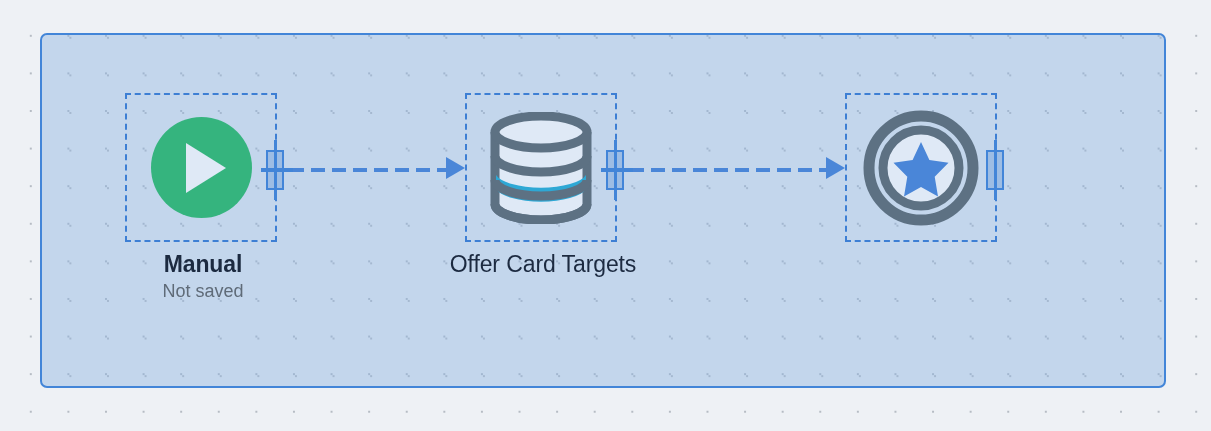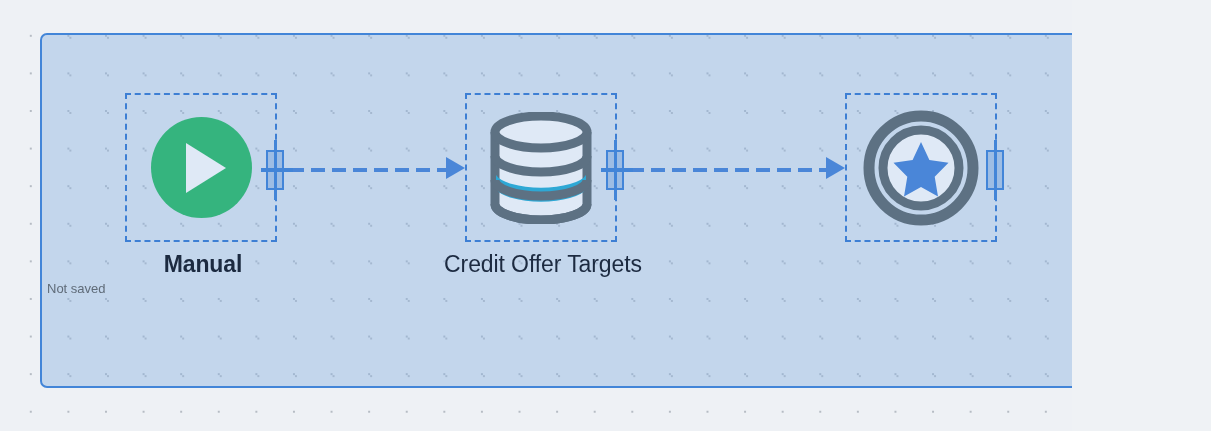--- a/index.html
+++ b/index.html
@@ -6,21 +6,21 @@
     margin: 0;
     padding: 0;
     background: #eff2f5;
   }
   body {
     font-family: "Liberation Sans", sans-serif;
   }
 
   #canvas {
     position: relative;
-    width: 1072px;
+    width: 1211px;
     height: 431px;
     overflow: hidden;
     background-color: #eef1f5;
     background-image: radial-gradient(circle, #b6bcc4 1.1px, rgba(0,0,0,0) 1.3px);
     background-size: 37.6px 37.6px;
     background-position: 12px 17px;
   }
 
   
   #selection-region {
@@ -72,21 +72,22 @@
     line-height: 1.15;
     white-space: nowrap;
     letter-spacing: -0.1px;
   }
   .node-label.bold { font-weight: bold; }
   .node-sublabel {
     position: absolute;
     top: 186px;
     left: -80px;
     width: 312px;
-    font-size: 13px;
+    text-align: center;
+    font-size: 18px;
     color: #5f6b78;
     white-space: nowrap;
   }
 
   
   .port {
     position: absolute;
     width: 18px;
     height: 40px;
     box-sizing: border-box;
@@ -192,21 +193,21 @@
           <path d="M6 44 a46 16 0 0 0 92 0"></path>
           <path d="M6 68 a46 16 0 0 0 92 0"></path>
           <path d="M6 92 a46 16 0 0 0 92 0"></path>
         </g>
       </svg>
     </div>
     <div class="port">
       <div class="v-line"></div>
       <div class="h-line"></div>
     </div>
-    <div class="node-label">Credit Offer Targets</div>
+    <div class="node-label">Offer Card Targets</div>
   </div>
 
   <div class="node" style="left:845px; top:93px;">
     <div class="node-icon-wrap">
       <svg width="116" height="116" viewBox="0 0 116 116">
         <circle cx="58" cy="58" r="52" fill="none" stroke="#5d7183" stroke-width="11"></circle>
         <circle cx="58" cy="58" r="38" fill="#dfe9f6" stroke="#5d7183" stroke-width="9"></circle>
         <path d="M58 32 L66.4 49.9 L85.5 52.8 L71.7 66.8 L75 86.4 L58 77.1 L41 86.4 L44.3 66.8 L30.5 52.8 L49.6 49.9 Z" fill="#4a86d8"></path>
       </svg>
     </div>

